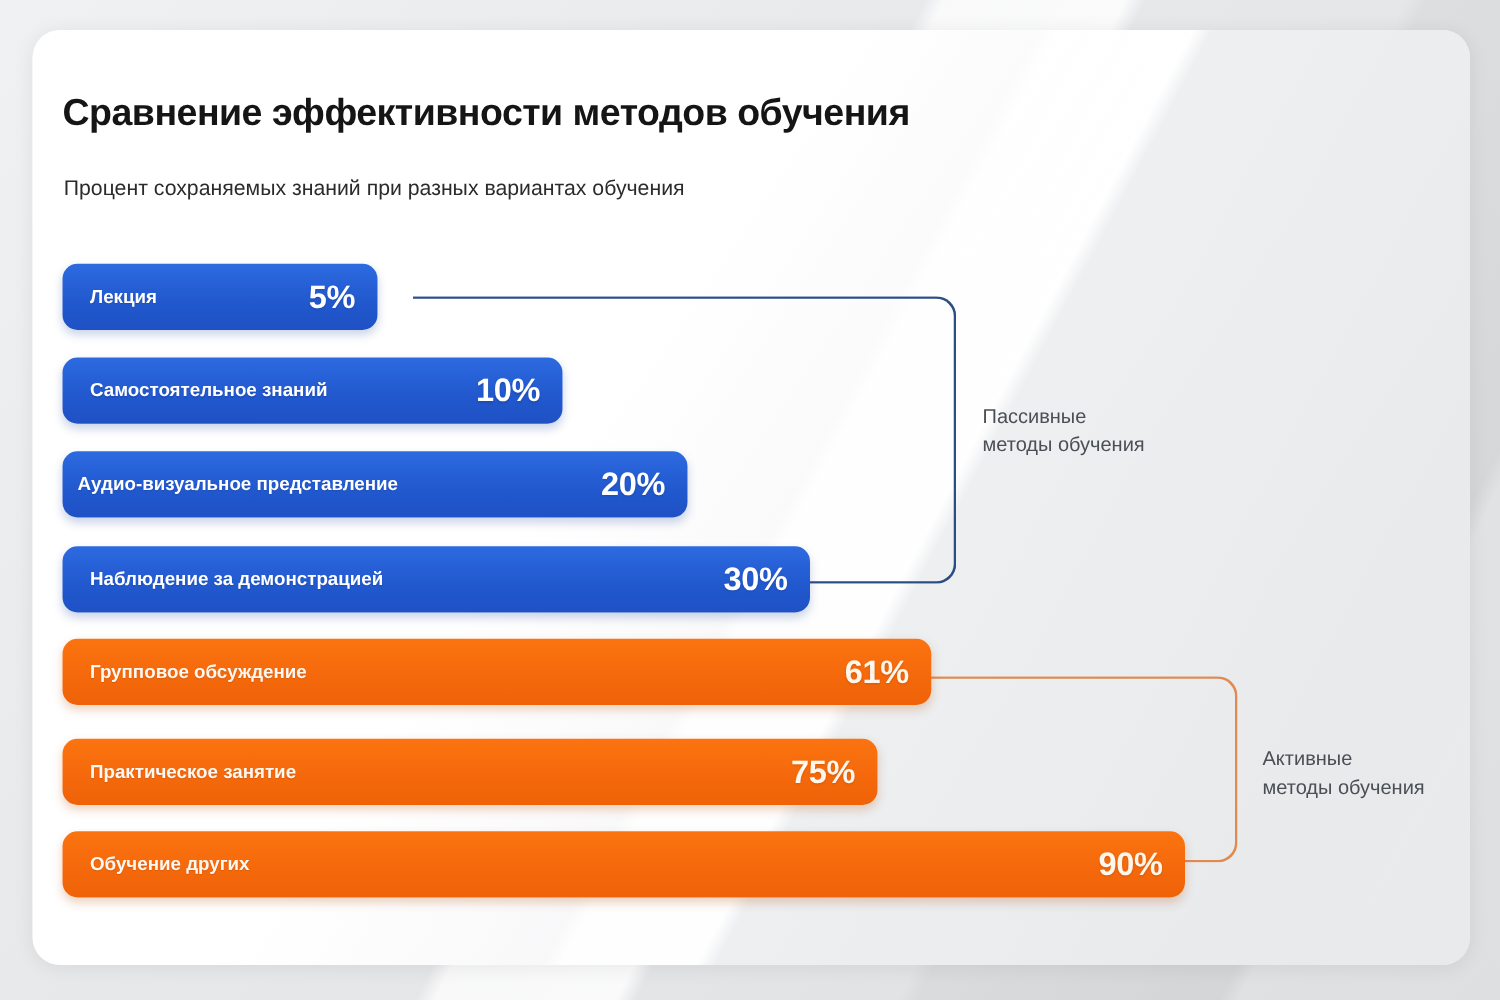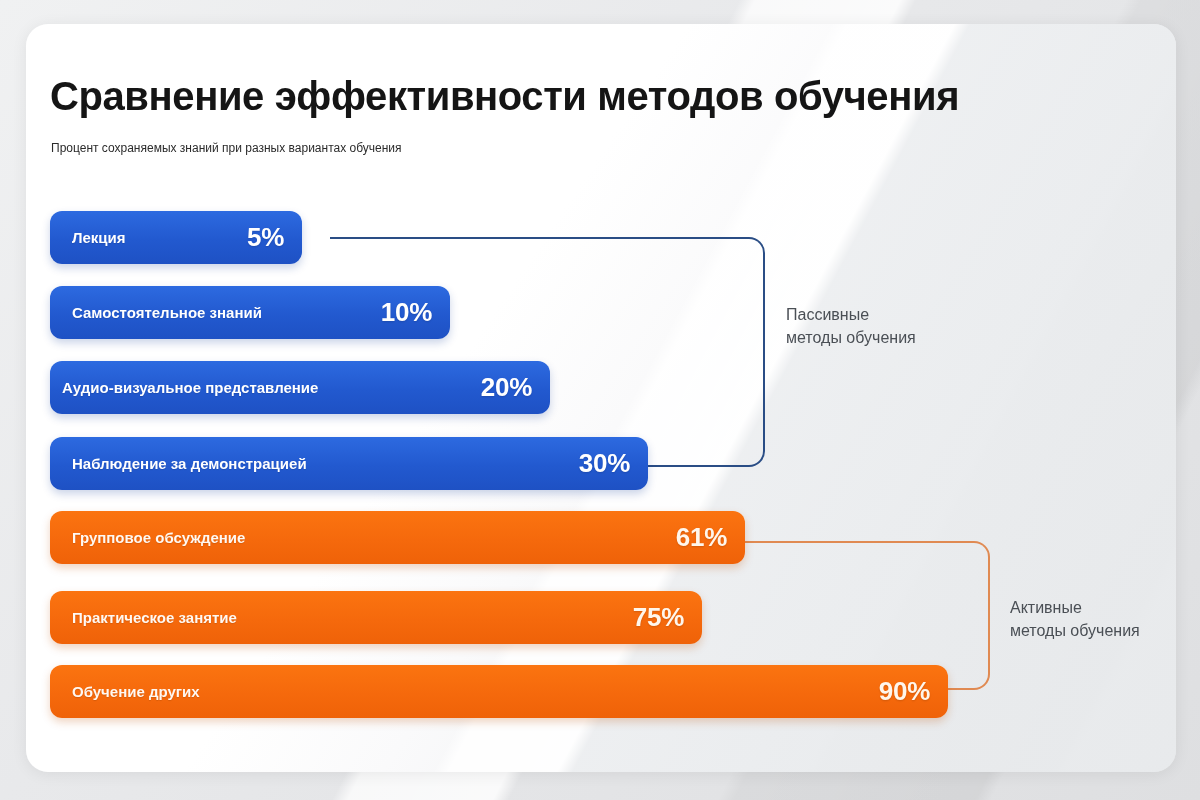--- a/index.html
+++ b/index.html
@@ -45,26 +45,26 @@
       linear-gradient(118deg, rgba(255,255,255,0) 0%, rgba(255,255,255,0) 52%,
         rgba(255,255,255,.9) 53%, rgba(255,255,255,.95) 60%,
         rgba(236,238,240,.85) 61%, rgba(232,234,236,.9) 100%),
       linear-gradient(118deg, rgba(0,0,0,0) 0%, rgba(0,0,0,0) 76%,
         rgba(0,0,0,.03) 77%, rgba(0,0,0,.045) 92%, rgba(0,0,0,0) 93%);
   }
 
   
   .title {
     position:absolute; left:50px; top:74px;
-    font-size:40px; font-weight:bold; letter-spacing:-.4px;
+    font-size:30px; font-weight:bold; letter-spacing:-.4px;
     color:#151515; white-space:nowrap; z-index:4;
   }
   .subtitle {
     position:absolute; left:51px; top:141px;
-    font-size:12px; font-weight:normal; color:#2b2b2b;
+    font-size:17px; font-weight:normal; color:#2b2b2b;
     white-space:nowrap; z-index:4;
   }
 
   
   .bar {
     position:absolute; left:50px;
     height:53px; border-radius:12px;
     display:flex; align-items:center;
     padding:0 18px 0 22px;
     z-index:3;
@@ -162,21 +162,21 @@
   <div class="bar active" style="top:591px; width:652px;">
     <span class="lbl">Практическое занятие</span>
     <span class="val">75%</span>
   </div>
 
   <div class="bar active" style="top:665px; width:898px;">
     <span class="lbl">Обучение других</span>
     <span class="val">90%</span>
   </div>
 
-  <div class="group-label" style="left:786px; top:303px;">
+  <div class="group-label" style="left:786px; top:322px;">
     <span class="l1">Пассивные</span>
     <span class="l2">методы обучения</span>
   </div>
 
   <div class="group-label" style="left:1010px; top:596px;">
     <span class="l1">Активные</span>
     <span class="l2">методы обучения</span>
   </div>
 </div>
 

